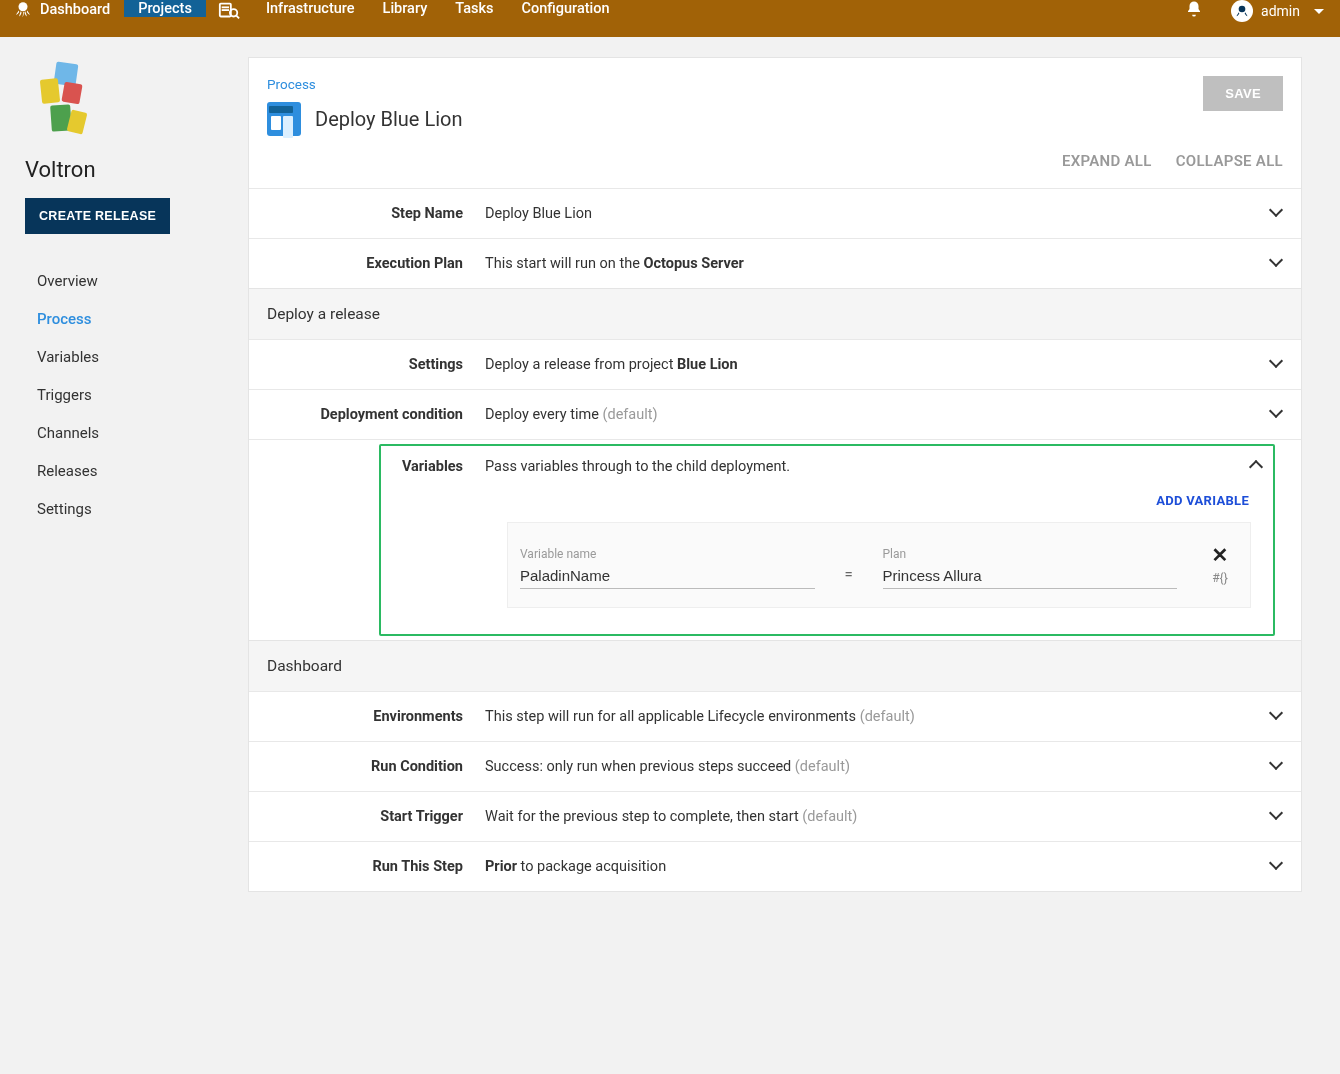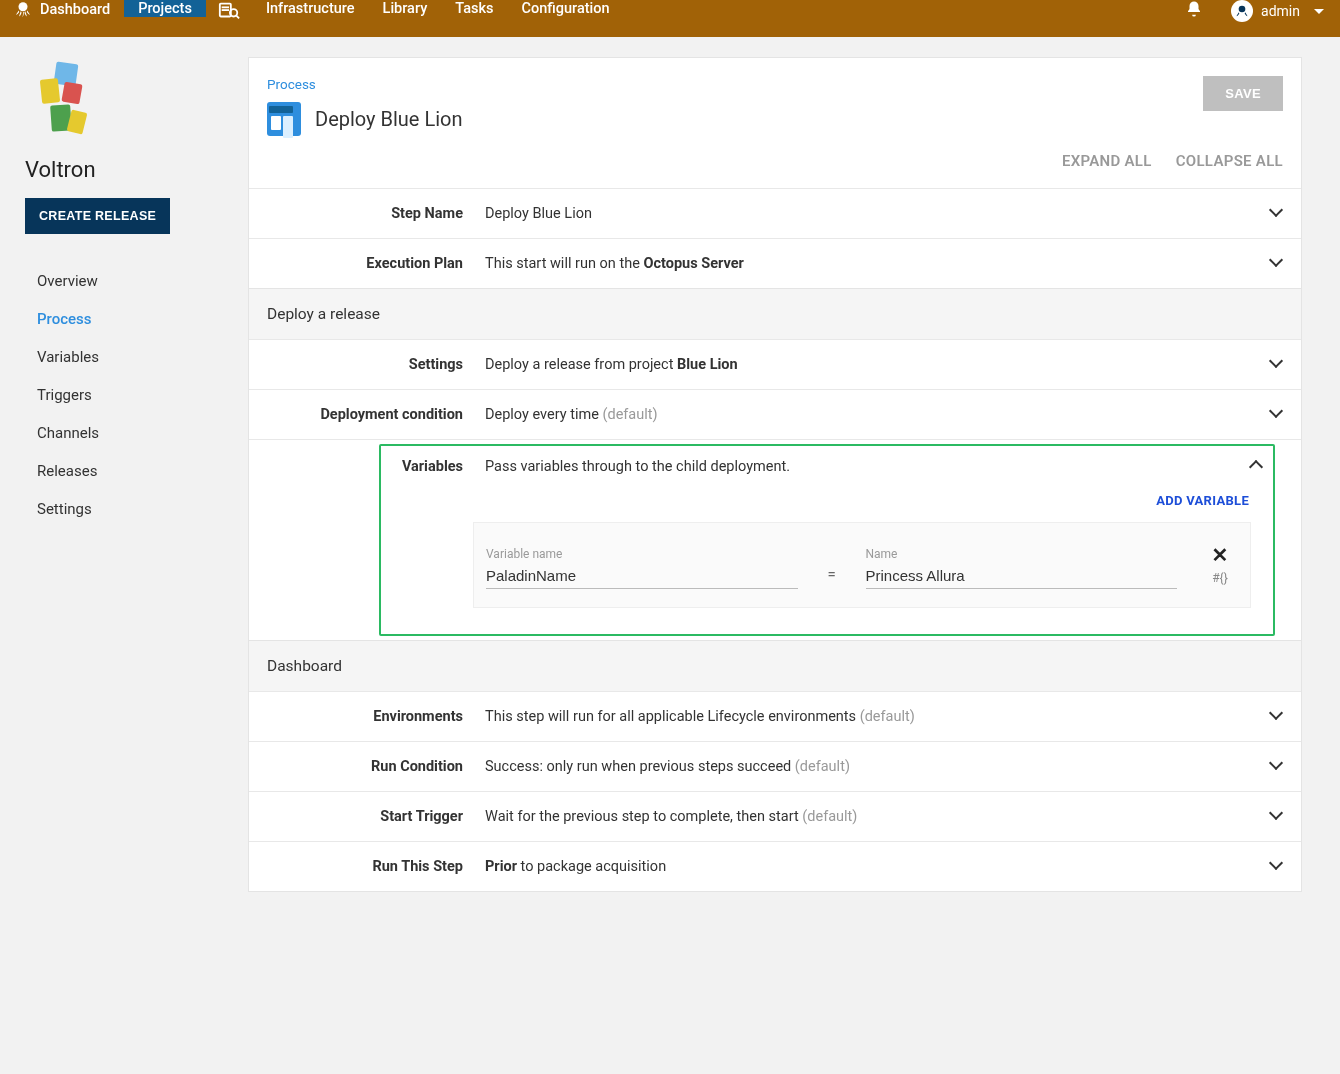--- a/index.html
+++ b/index.html
@@ -181,21 +181,21 @@
     font-weight:700; font-size:14.5px; flex-shrink:0;
   }
   .variables-highlight .value { flex:1; font-size:14.5px; padding-right:36px; }
   .variables-highlight .chevron { position:absolute; right:10px; top:12px; cursor:pointer;}
   .add-var {
     text-align:right; color:#1d4ed8; font-weight:700; font-size:13px;
     letter-spacing:.3px; padding: 18px 12px 14px 0; cursor:pointer;
   }
   .var-table {
     background:#fafafa; border:1px solid #eee;
-    margin-left: 80px; margin-right:10px;
+    margin-left: 114px; margin-right:10px;
     padding: 18px 12px;
     display:flex; align-items:flex-end; gap: 25px;
     position:relative;
   }
   .var-field { flex:1; position:relative; padding-top:6px;}
   .var-field .fl { font-size:12px; color:#9a9a9a; display:block; margin-bottom:2px;}
   .var-field input {
     width:100%; border:none; border-bottom:1px solid #bbb; background:transparent;
     font-size:15px; padding:4px 0; outline:none; color:#333;
   }
@@ -348,21 +348,21 @@
             <span class="chevron chev-down chev-up"></span>
           </div>
           <div class="add-var">ADD VARIABLE</div>
           <div class="var-table">
             <div class="var-field">
               <span class="fl">Variable name</span>
               <input type="text" value="PaladinName" style="">
             </div>
             <div class="eq">=</div>
             <div class="var-field">
-              <span class="fl">Name</span>
+              <span class="fl">Plan</span>
               <input type="text" value="Princess Allura" style="">
             </div>
             <div class="var-actions">
               <span class="close-x">✕</span>
               <span class="hash">#{}</span>
             </div>
           </div>
         </div>
       </div>
 

